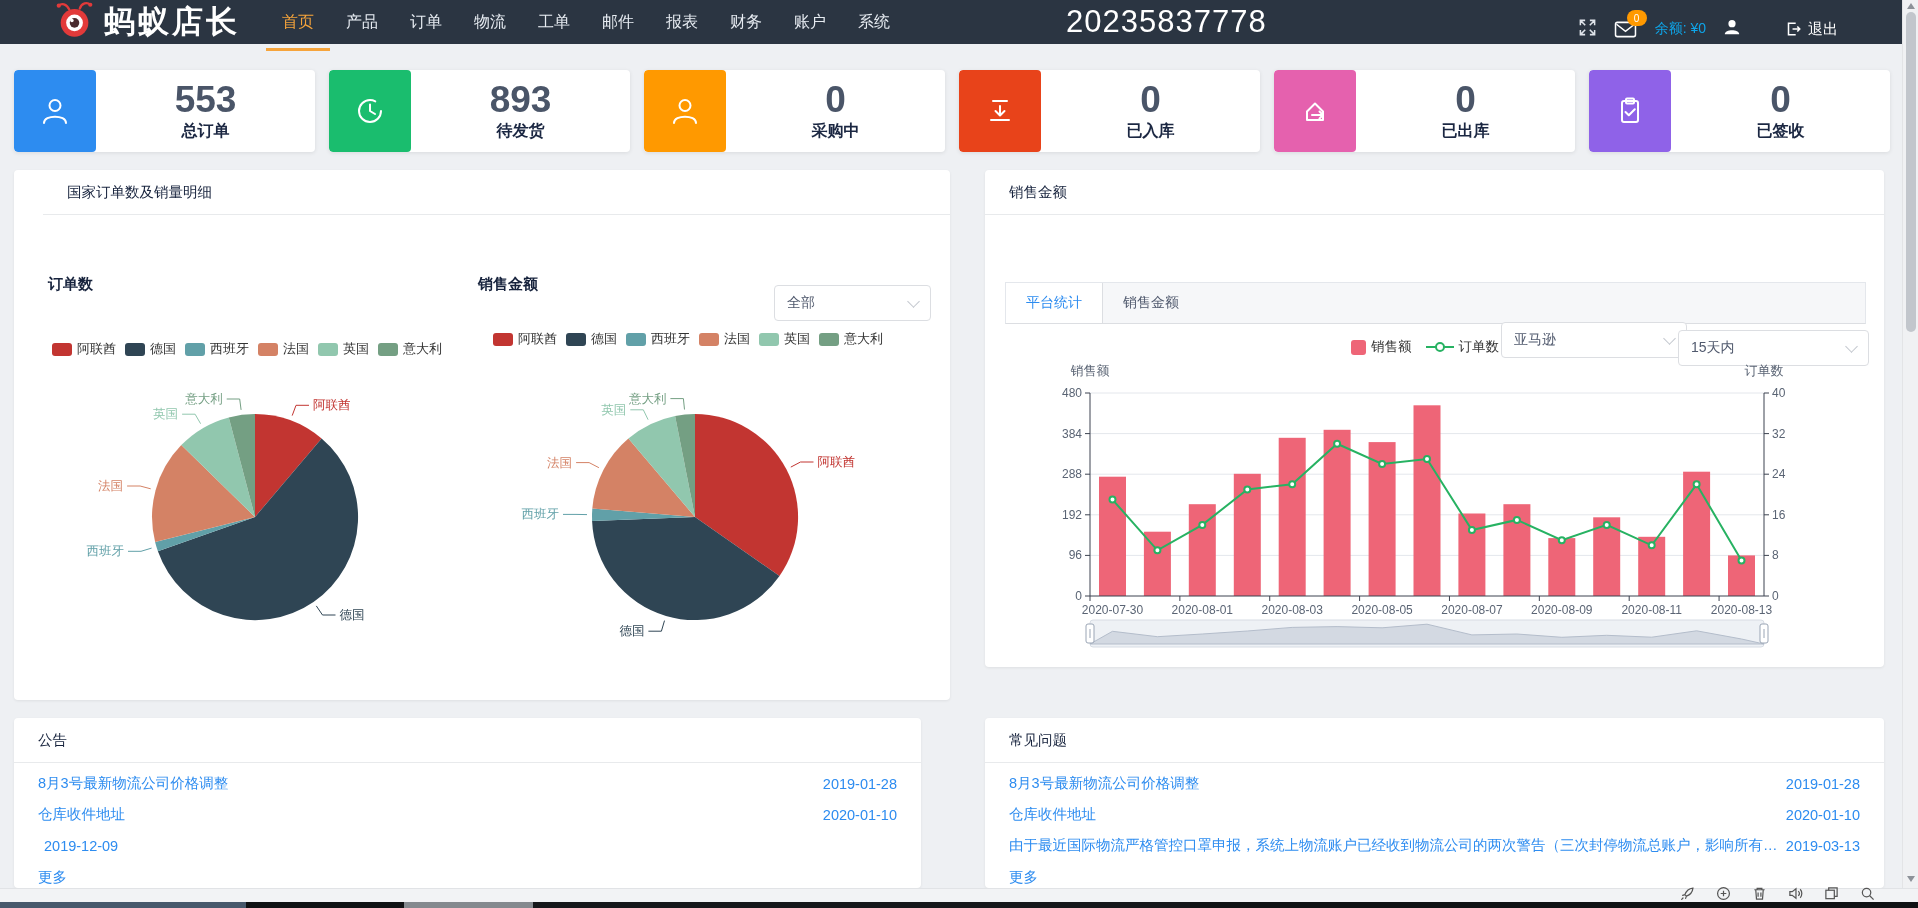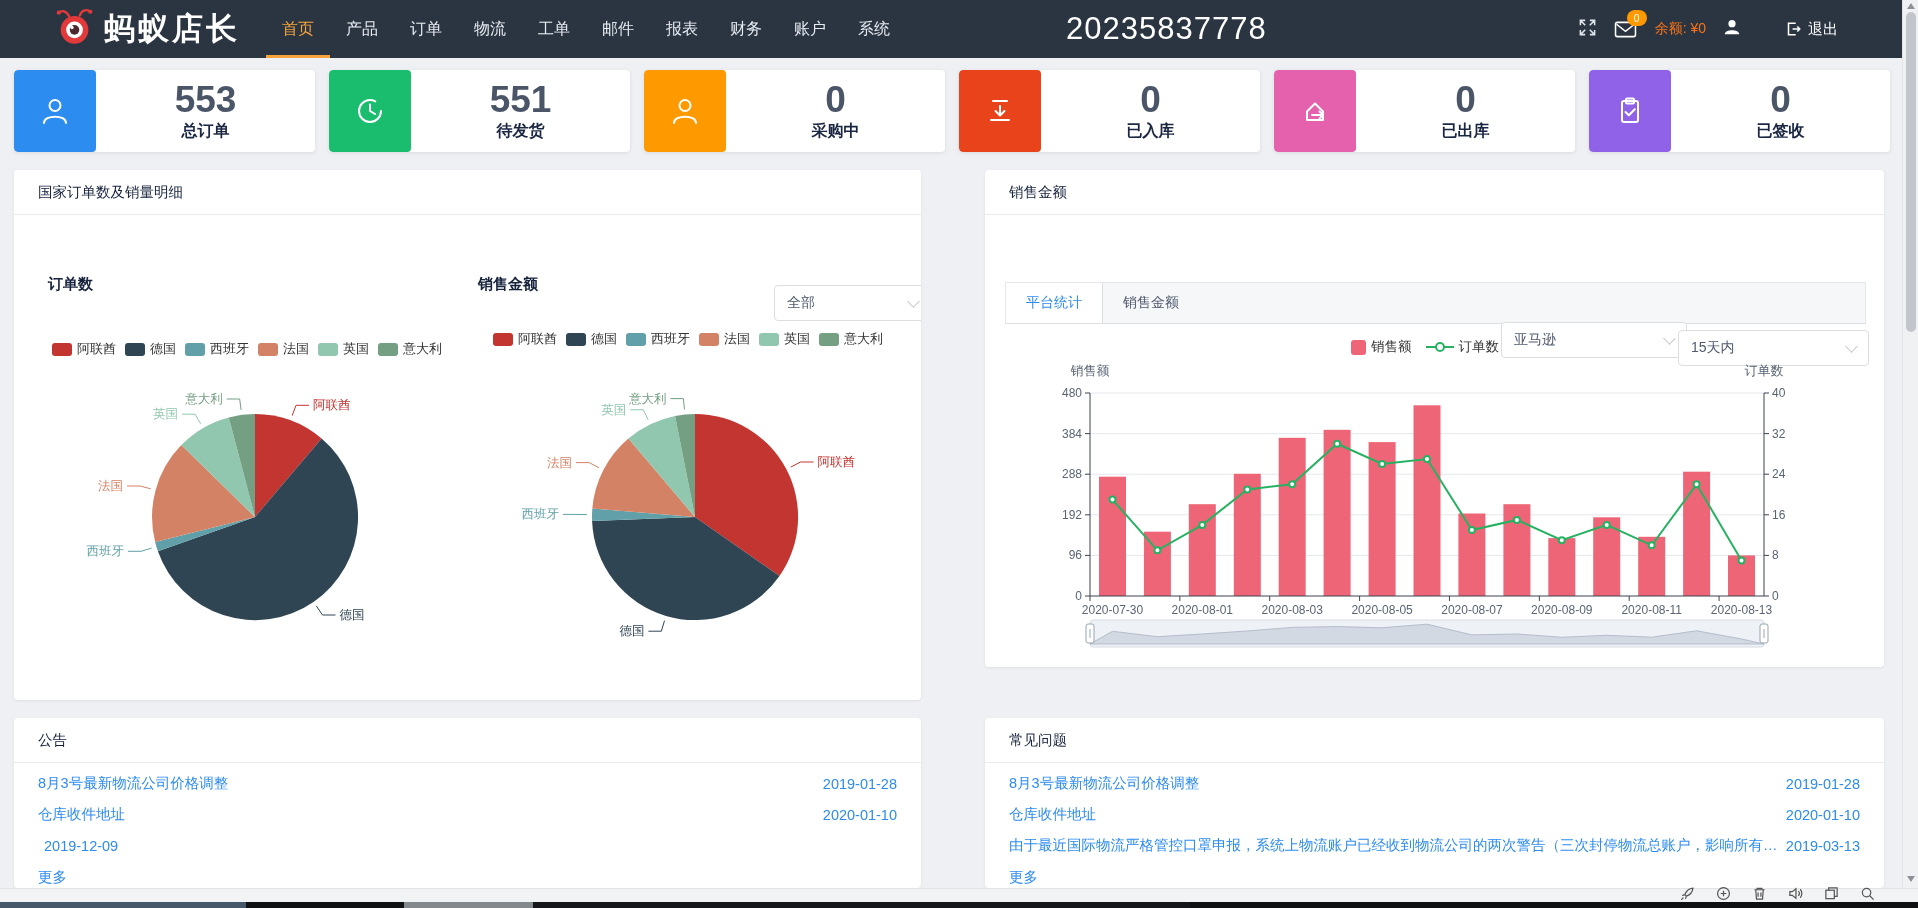--- a/index.html
+++ b/index.html
@@ -1,43 +1,43 @@
 <!DOCTYPE html>
 <html><head>
 <meta charset="utf-8">
 <style>
   html,body{margin:0;padding:0;background:#dfe2e6;}
   #app{position:relative;width:1918px;height:908px;background:#eef0f3;overflow:hidden;
        font-family:"Liberation Sans","DejaVu Sans",sans-serif;}
   
-  .navbar{position:absolute;left:0;top:0;width:1918px;height:58px;background:#2b3542;display:flex;align-items:center;}
+  .navbar{position:absolute;left:0;top:0;width:1918px;height:44px;background:#2b3542;display:flex;align-items:center;}
   .brand{display:flex;align-items:center;margin-left:54px;gap:8px;}
   .brand-text{color:#fff;font-size:31px;font-weight:bold;letter-spacing:3px;}
   .nav-items{display:flex;margin-left:26px;height:58px;}
   .nav-item{height:58px;display:flex;align-items:center;padding:0 16px;color:#e6ebf1;font-size:16px;cursor:pointer;}
   .nav-item.active{color:#f6a43b;box-shadow:inset 0 -3px 0 #f6a43b;}
   .nav-phone{position:absolute;left:1066px;top:50%;transform:translateY(-50%);color:#fff;font-size:31px;letter-spacing:1px;}
   .nav-right{position:absolute;right:80px;top:0;height:58px;display:flex;align-items:center;gap:17px;}
   .mail-wrap{position:relative;width:24px;height:24px;display:flex;align-items:center;}
   .badge{position:absolute;top:-7px;right:-9px;min-width:16px;height:16px;border-radius:8px;background:#ff9900;
          color:#fff;font-size:10px;display:flex;align-items:center;justify-content:center;padding:0 2px;}
-  .balance{color:#f97316;font-size:14px;}
+  .balance{color:#0ea5e9;font-size:14px;}
   .logout{display:flex;align-items:center;gap:6px;color:#fff;font-size:15px;margin-left:26px;cursor:pointer;}
   
   .cards{position:absolute;left:14px;top:70px;width:1876px;display:flex;gap:14px;}
   .card{flex:1;height:82px;background:#fff;border-radius:4px;box-shadow:0 1px 4px rgba(0,0,0,.09);display:flex;overflow:hidden;}
   .card-icon{width:82px;display:flex;align-items:center;justify-content:center;border-radius:4px;}
   .card-body{flex:1;display:flex;flex-direction:column;align-items:center;justify-content:center;gap:3px;}
   .card-value{font-size:37px;font-weight:bold;color:#4a5568;line-height:1;}
   .card-label{font-size:16px;color:#1b2742;font-weight:bold;}
   
   .panel{position:absolute;background:#fff;border-radius:4px;box-shadow:0 1px 3px rgba(0,0,0,.07);overflow:hidden;}
   .panel-header{height:44px;border-bottom:1px solid #e8eaec;display:flex;align-items:center;padding:0 24px;
                 font-size:14.5px;color:#17233d;}
-  #panel-country{left:14px;top:170px;width:907px;height:530px;}
+  #panel-country{left:14px;top:170px;width:907px;height:530px;padding-left:29px;}
   #panel-orders{left:985px;top:170px;width:899px;height:497px;}
   #panel-notice{left:14px;top:718px;width:907px;height:170px;}
   #panel-faq{left:985px;top:718px;width:899px;height:170px;}
   .pie-title{position:absolute;font-size:15px;font-weight:bold;color:#17233d;}
   .legend-row{position:absolute;display:flex;align-items:center;gap:9px;}
   .legend-item{display:flex;align-items:center;gap:5px;cursor:pointer;}
   .legend-swatch{width:20px;height:13px;border-radius:3px;}
   .legend-label{font-size:13px;color:#333;}
   .select-box{position:absolute;height:34px;background:#fff;border:1px solid #dcdee2;border-radius:4px;
               display:flex;align-items:center;justify-content:space-between;padding:0 12px;cursor:pointer;}
@@ -147,21 +147,21 @@
         </div>
       </div>
       <div class="card">
         <div class="card-icon" style="background:#1abd6e">
           <svg viewBox="0 0 36 36" width="36" height="36" fill="none" stroke="#fff" stroke-width="2" stroke-linecap="round" stroke-linejoin="round">
             <circle cx="18" cy="18" r="11" stroke-dasharray="57 12"></circle>
             <path d="M18 11.5 V18 L23 21"></path>
           </svg>
         </div>
         <div class="card-body">
-          <div class="card-value">551</div>
+          <div class="card-value">893</div>
           <div class="card-label">待发货</div>
         </div>
       </div>
       <div class="card">
         <div class="card-icon" style="background:#ff9900">
           <svg viewBox="0 0 36 36" width="36" height="36" fill="none" stroke="#fff" stroke-width="2" stroke-linecap="round" stroke-linejoin="round">
             <circle cx="18" cy="12.5" r="5.5"></circle>
             <path d="M7 30 C7 21.5 29 21.5 29 30"></path>
           </svg>
         </div>

